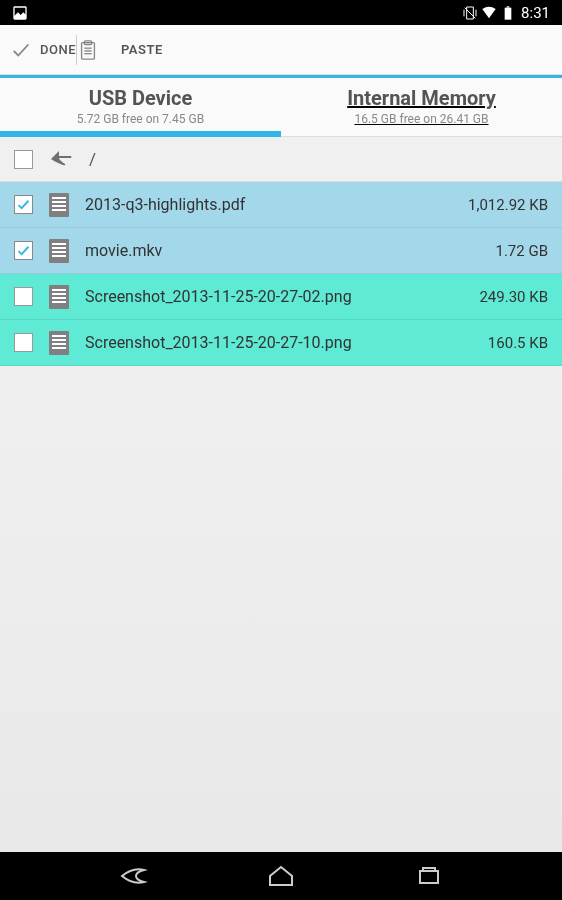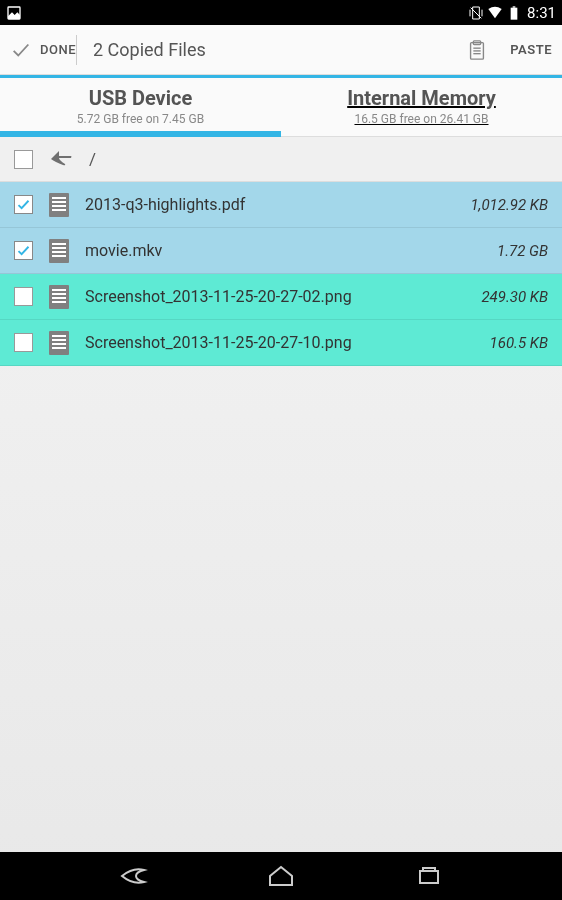--- a/index.html
+++ b/index.html
@@ -12,21 +12,21 @@
   flex-direction: column;
   overflow: hidden;
 }
 .status-bar {
   height: 25px;
   background: #000;
   color: #fff;
   display: flex;
   align-items: center;
   justify-content: space-between;
-  padding: 0 6px;
+  padding: 0 12px;
   font-size: 14px;
 }
 .status-left { display: flex; align-items: center; gap: 4px; }
 .status-right { display: flex; align-items: center; gap: 3px; }
 .status-icon { width: 16px; height: 16px; fill: #fff; }
 .status-time { font-size: 15px; margin-left: 2px; }
 
 .action-bar {
   height: 50px;
   background: #fafafa;
@@ -104,21 +104,21 @@
   border-bottom: 1px solid rgba(0,0,0,0.08);
 }
 .file-row.selected { background: #a3d7ea; }
 .file-row:not(.selected) { background: #5eead4; }
 .file-icon {
   width: 20px; height: 24px;
   fill: #808080;
   flex-shrink: 0;
 }
 .file-name { font-size: 16px; color: #333; flex: 1; white-space: nowrap; overflow: hidden; text-overflow: ellipsis; }
-.file-size { font-size: 15px; color: #333; white-space: nowrap; font-style: italic; }
+.file-size { font-size: 15px; color: #333; white-space: nowrap; }
 
 .nav-bar {
   height: 48px;
   background: #000;
   display: flex;
   align-items: center;
   justify-content: space-evenly;
 }
 .nav-icon { width: 30px; height: 26px; stroke: #ccc; fill: none; stroke-width: 2; }
 </style>
@@ -147,21 +147,20 @@
   </div>
 </div>
 
 <div class="action-bar">
   <div class="done-group">
     <svg class="check-icon" viewBox="0 0 24 24">
         <polyline points="4,13 9,18 20,6"></polyline>
       </svg>
     <span class="done-text">DONE</span>
   </div>
-  <span class="title-text">2 Copied Files</span>
   <div class="paste-group">
     <svg class="paste-icon" viewBox="0 0 24 24">
       <rect x="5" y="4" width="14" height="18" rx="1"></rect>
       <rect x="8" y="2" width="8" height="4" rx="1"></rect>
       <line x1="8" y1="10" x2="16" y2="10"></line>
       <line x1="8" y1="13" x2="16" y2="13"></line>
       <line x1="8" y1="16" x2="16" y2="16"></line>
     </svg>
     <span class="paste-text">PASTE</span>
   </div>

